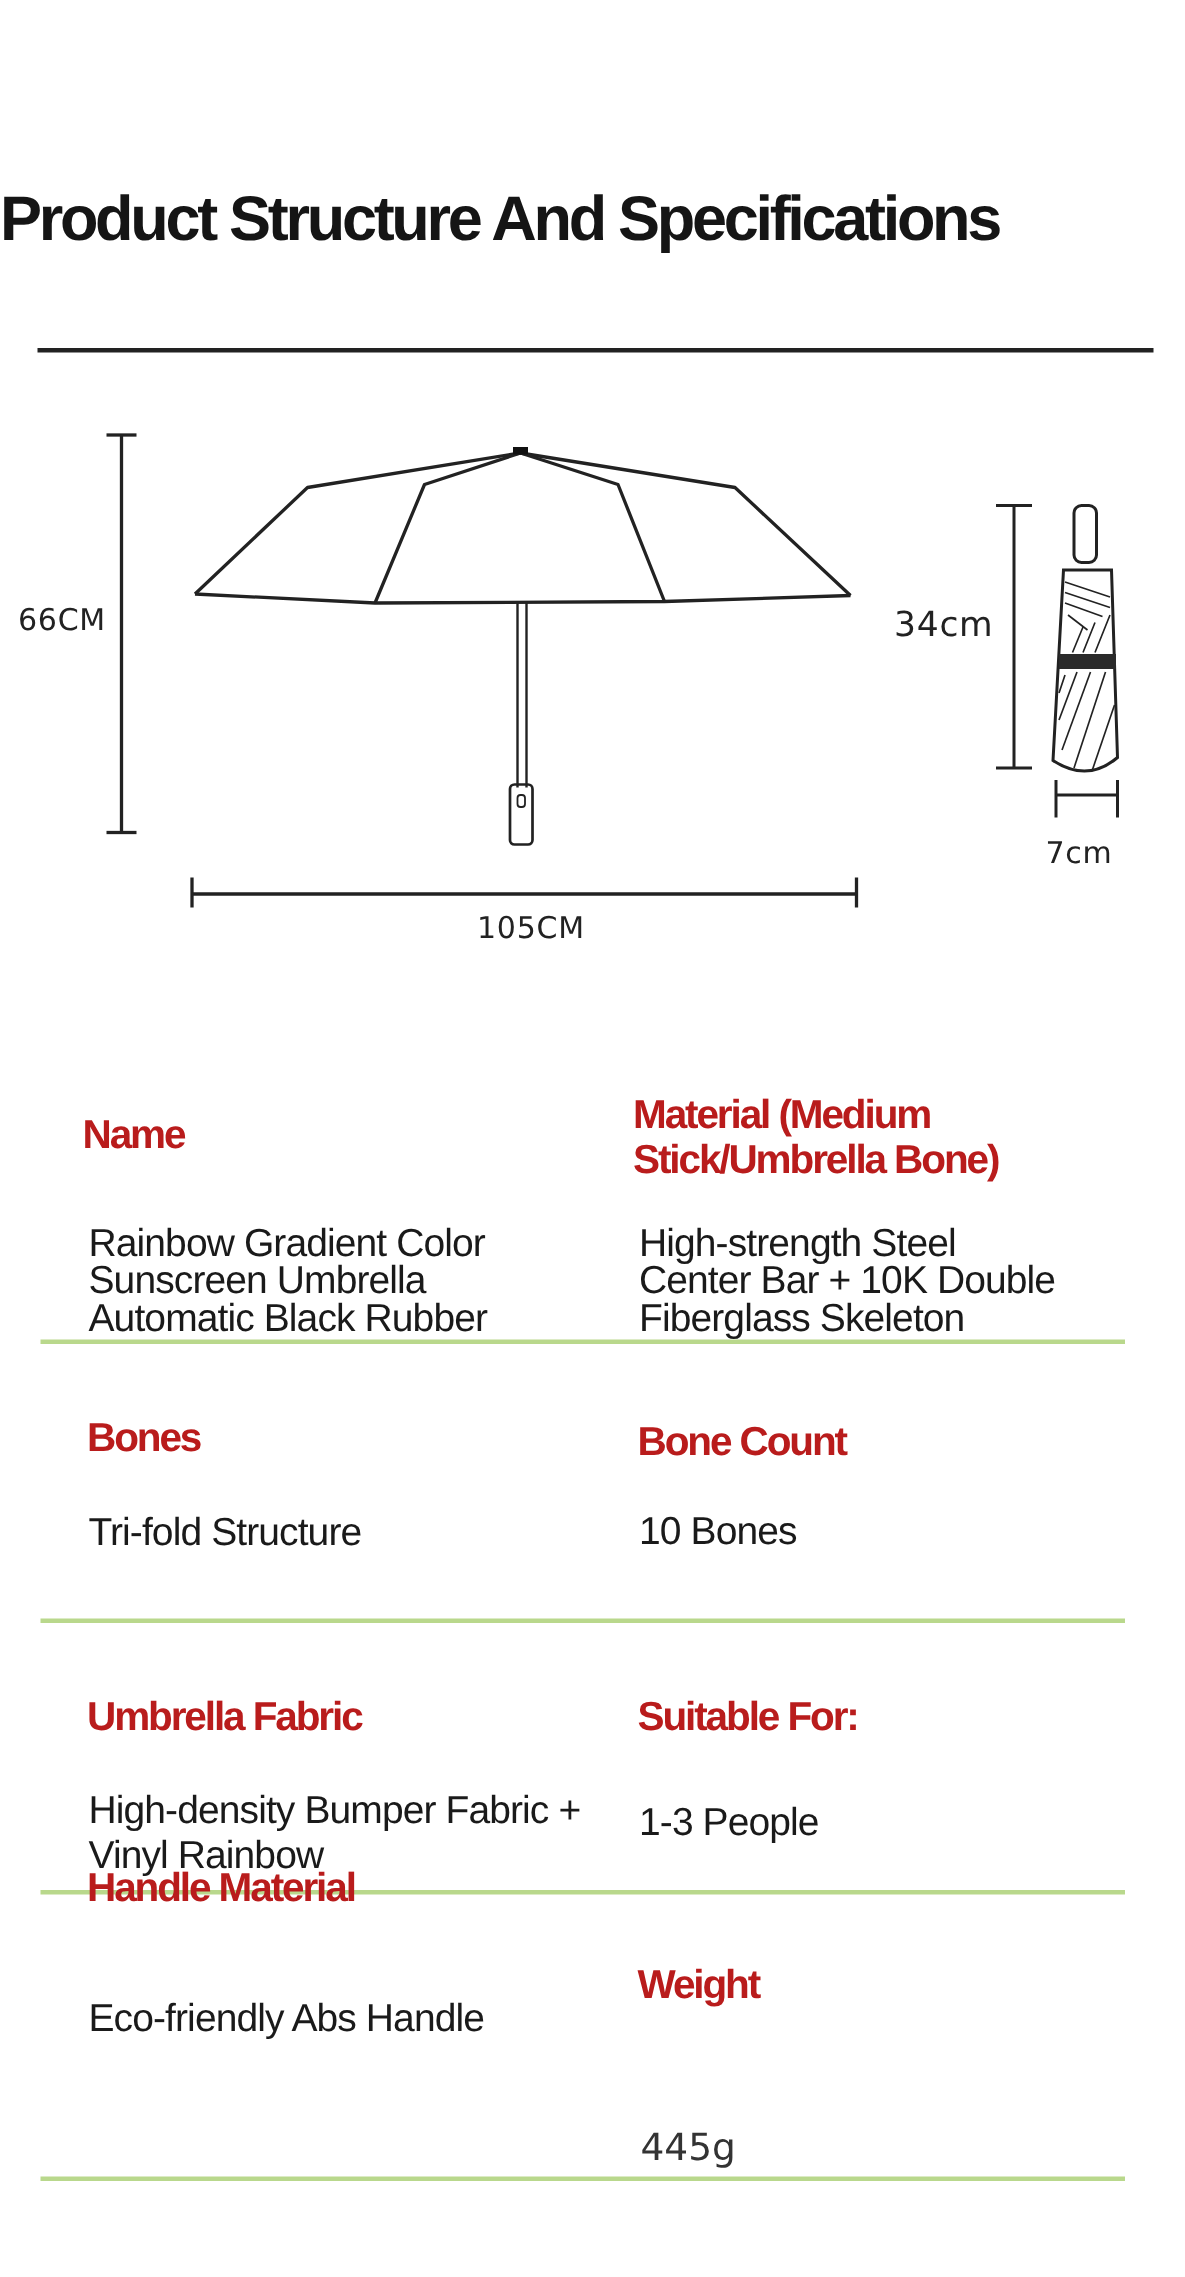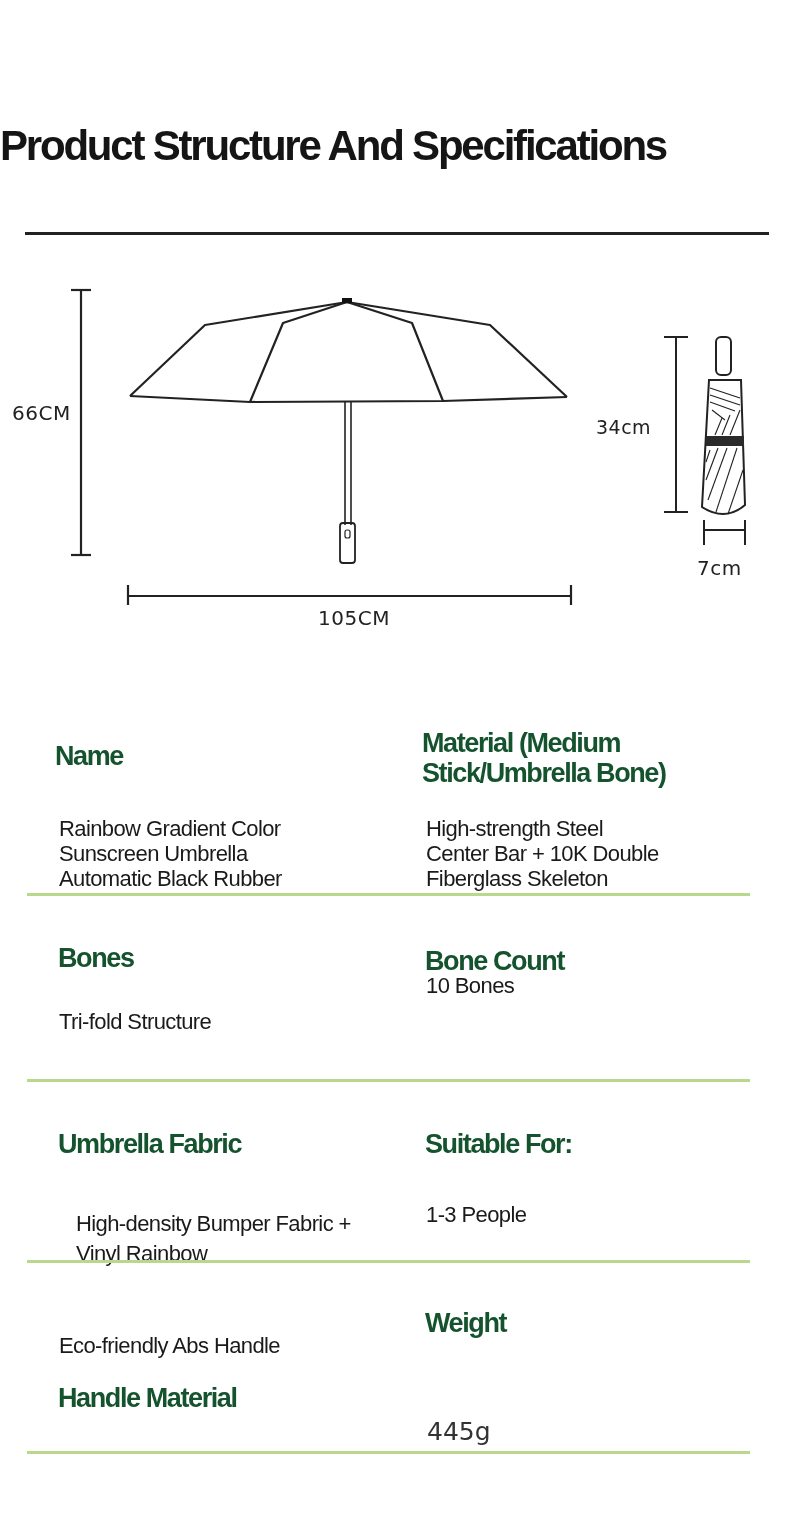--- a/index.html
+++ b/index.html
@@ -4,22 +4,22 @@
 <style>
   html, body { margin: 0; padding: 0; background: #ffffff; }
   body { width: 790px; height: 1518px; position: relative; overflow: hidden;
          font-family: "Liberation Sans", sans-serif; color: #111; }
   .title { position: absolute; left: 0; width: 790px; top: 122px; text-align: left;
            font-size: 42px; font-weight: bold; letter-spacing: -2.2px; color: #151515; }
   .title-rule { position: absolute; left: 25px; width: 744px; top: 232px; height: 3px; background: #222; }
   .diagram { position: absolute; left: 0; top: 270px; width: 677px; height: 380px; }
   .dim-label { position: absolute; font-family: "DejaVu Sans", sans-serif; font-size: 20px; color: #222; letter-spacing: 0.5px; }
   .spec { position: absolute; left: 0; width: 790px; }
-  .spec .h { position: absolute; font-weight: bold; font-size: 27px; letter-spacing: -1.4px; color: #14532d; line-height: 30px; }
-  .spec .v { position: absolute; font-size: 22px; letter-spacing: -0.6px; color: #1a1a1a; line-height: 25px; }
+  .spec .h { position: absolute; font-weight: bold; font-size: 27px; letter-spacing: -1.4px; color: #b91c1c; line-height: 30px; }
+  .spec .v { position: absolute; font-size: 26px; letter-spacing: -0.6px; color: #1a1a1a; line-height: 25px; }
   .spec .v.tall { line-height: 30px; }
   .spec .v.serifish { font-family: "DejaVu Sans", sans-serif; font-size: 25px; letter-spacing: 0; color: #333; }
   .divider { position: absolute; left: 27px; width: 723px; height: 3px; background: #b9d88c; }
 </style>
 </head>
 <body>
 
 <div class="title">Product Structure And Specifications</div>
 <div class="title-rule"></div>
 
@@ -76,21 +76,21 @@
         <line x1="716" y1="512" x2="737" y2="448"></line>
         <line x1="728" y1="514" x2="743" y2="470"></line>
         <line x1="706" y1="462" x2="710" y2="450"></line>
       </g>
     </g>
     <rect x="706" y="436" width="38" height="10" fill="#2a2a2a"></rect>
   </svg>
 
   <div class="dim-label" style="left:12px;top:131px;">66CM</div>
   <div class="dim-label" style="left:318px;top:336px;">105CM</div>
-  <div class="dim-label" style="left:596px;top:146px;font-size:19px;">34cm</div>
+  <div class="dim-label" style="left:596px;top:134px;font-size:23px;">34cm</div>
   <div class="dim-label" style="left:697px;top:286px;font-size:20px;">7cm</div>
 </div>
 
 <div class="spec" style="top:0;">
   <div class="h" style="left:55px;top:741px;">Name</div>
   <div class="h" style="left:422px;top:728px;">
     <div>Material (Medium</div>
     <div>Stick/Umbrella Bone)</div>
   </div>
   <div class="v" style="left:59px;top:816px;">
@@ -103,34 +103,34 @@
     <div>Center Bar + 10K Double</div>
     <div>Fiberglass Skeleton</div>
   </div>
 </div>
 <div class="divider" style="top:893px;"></div>
 
 <div class="spec">
   <div class="h" style="left:58px;top:943px;">Bones</div>
   <div class="h" style="left:425px;top:946px;">Bone Count</div>
   <div class="v" style="left:59px;top:1009px;">Tri-fold Structure</div>
-  <div class="v" style="left:426px;top:973px;">10 Bones</div>
+  <div class="v" style="left:426px;top:1008px;">10 Bones</div>
 </div>
 <div class="divider" style="top:1079px;"></div>
 
 <div class="spec">
   <div class="h" style="left:58px;top:1129px;">Umbrella Fabric</div>
   <div class="h" style="left:425px;top:1129px;">Suitable For:</div>
-  <div class="v tall" style="left:76px;top:1191px;margin-top:18px;">
+  <div class="v tall" style="left:59px;top:1191px;">
     <div>High-density Bumper Fabric +</div>
     <div>Vinyl Rainbow</div>
   </div>
   <div class="v" style="left:426px;top:1202px;">1-3 People</div>
 </div>
 <div class="divider" style="top:1260px;"></div>
 
 <div class="spec">
-  <div class="h" style="left:58px;top:1383px;text-align:right;">Handle Material</div>
+  <div class="h" style="left:58px;top:1243px;text-align:right;">Handle Material</div>
   <div class="h" style="left:425px;top:1308px;">Weight</div>
   <div class="v" style="left:59px;top:1333px;">Eco-friendly Abs Handle</div>
   <div class="v serifish" style="left:427px;top:1371px;margin-top:48px;">445g</div>
 </div>
 <div class="divider" style="top:1451px;"></div>
 
 </body></html>

